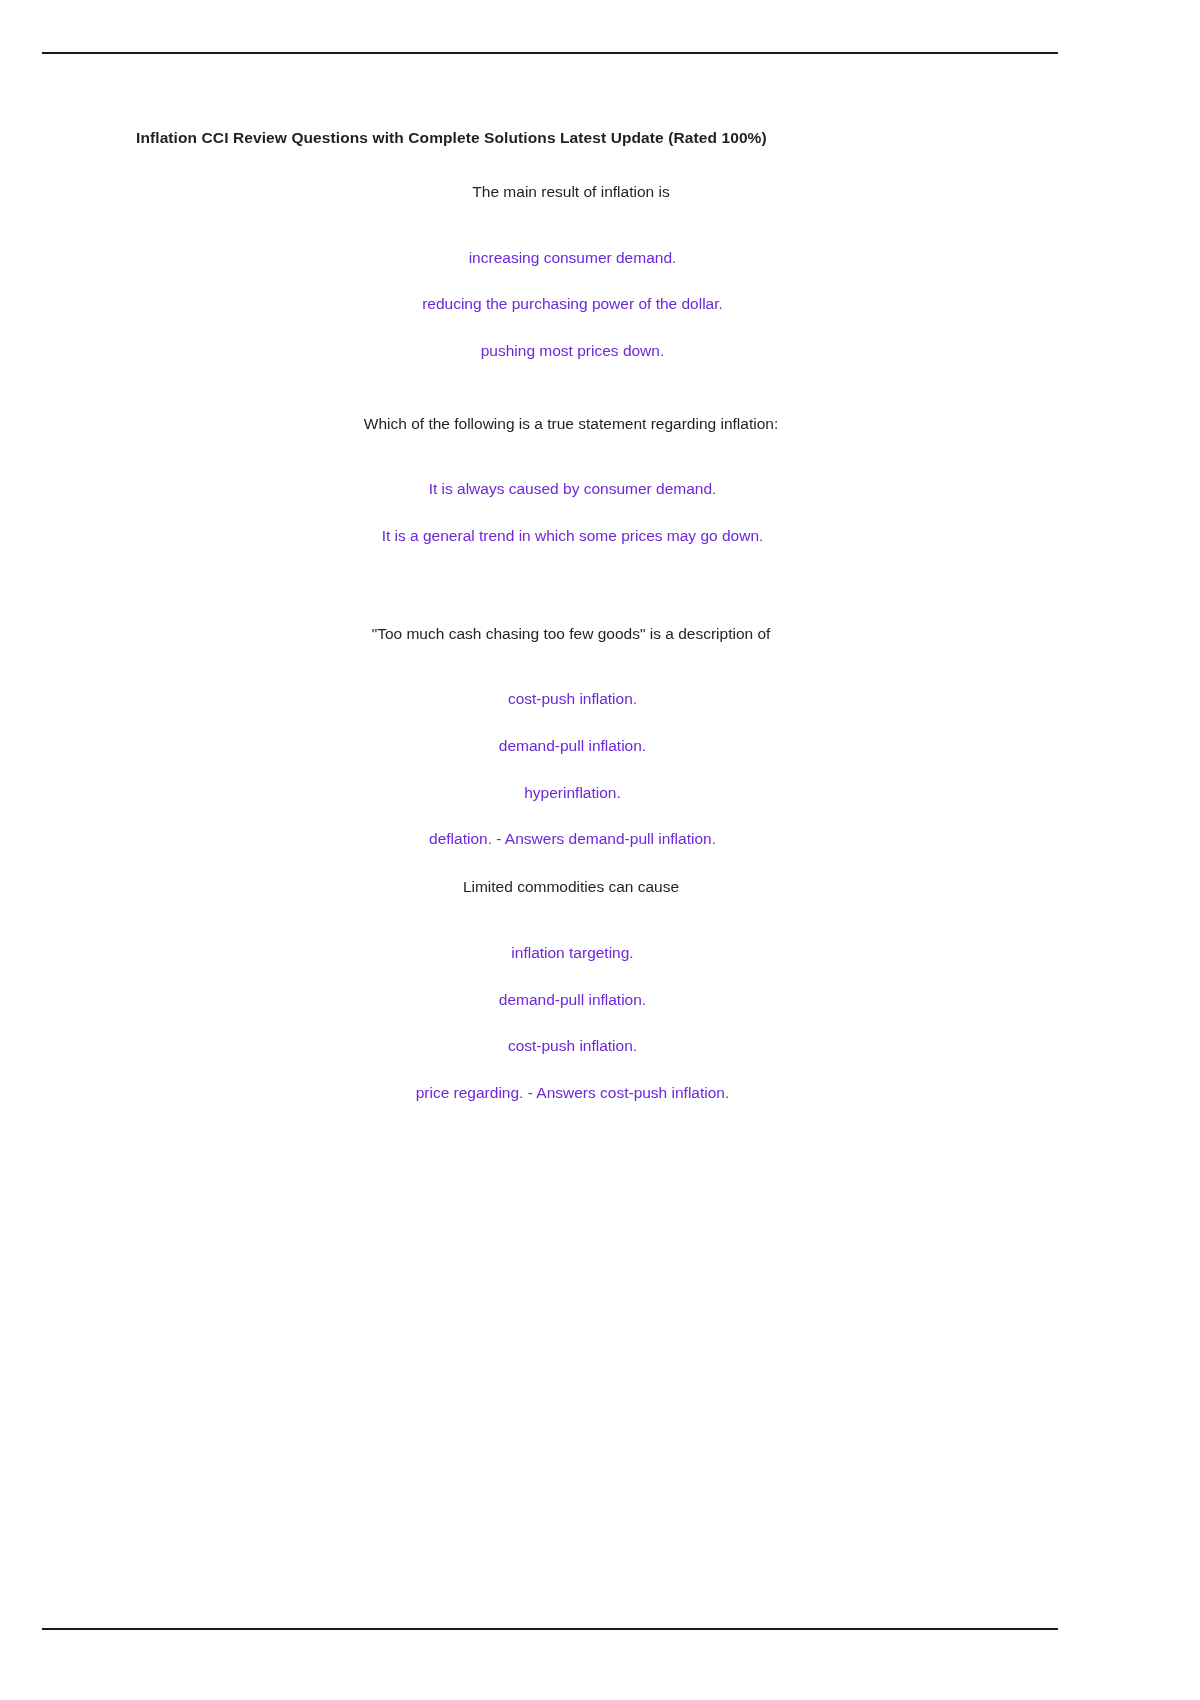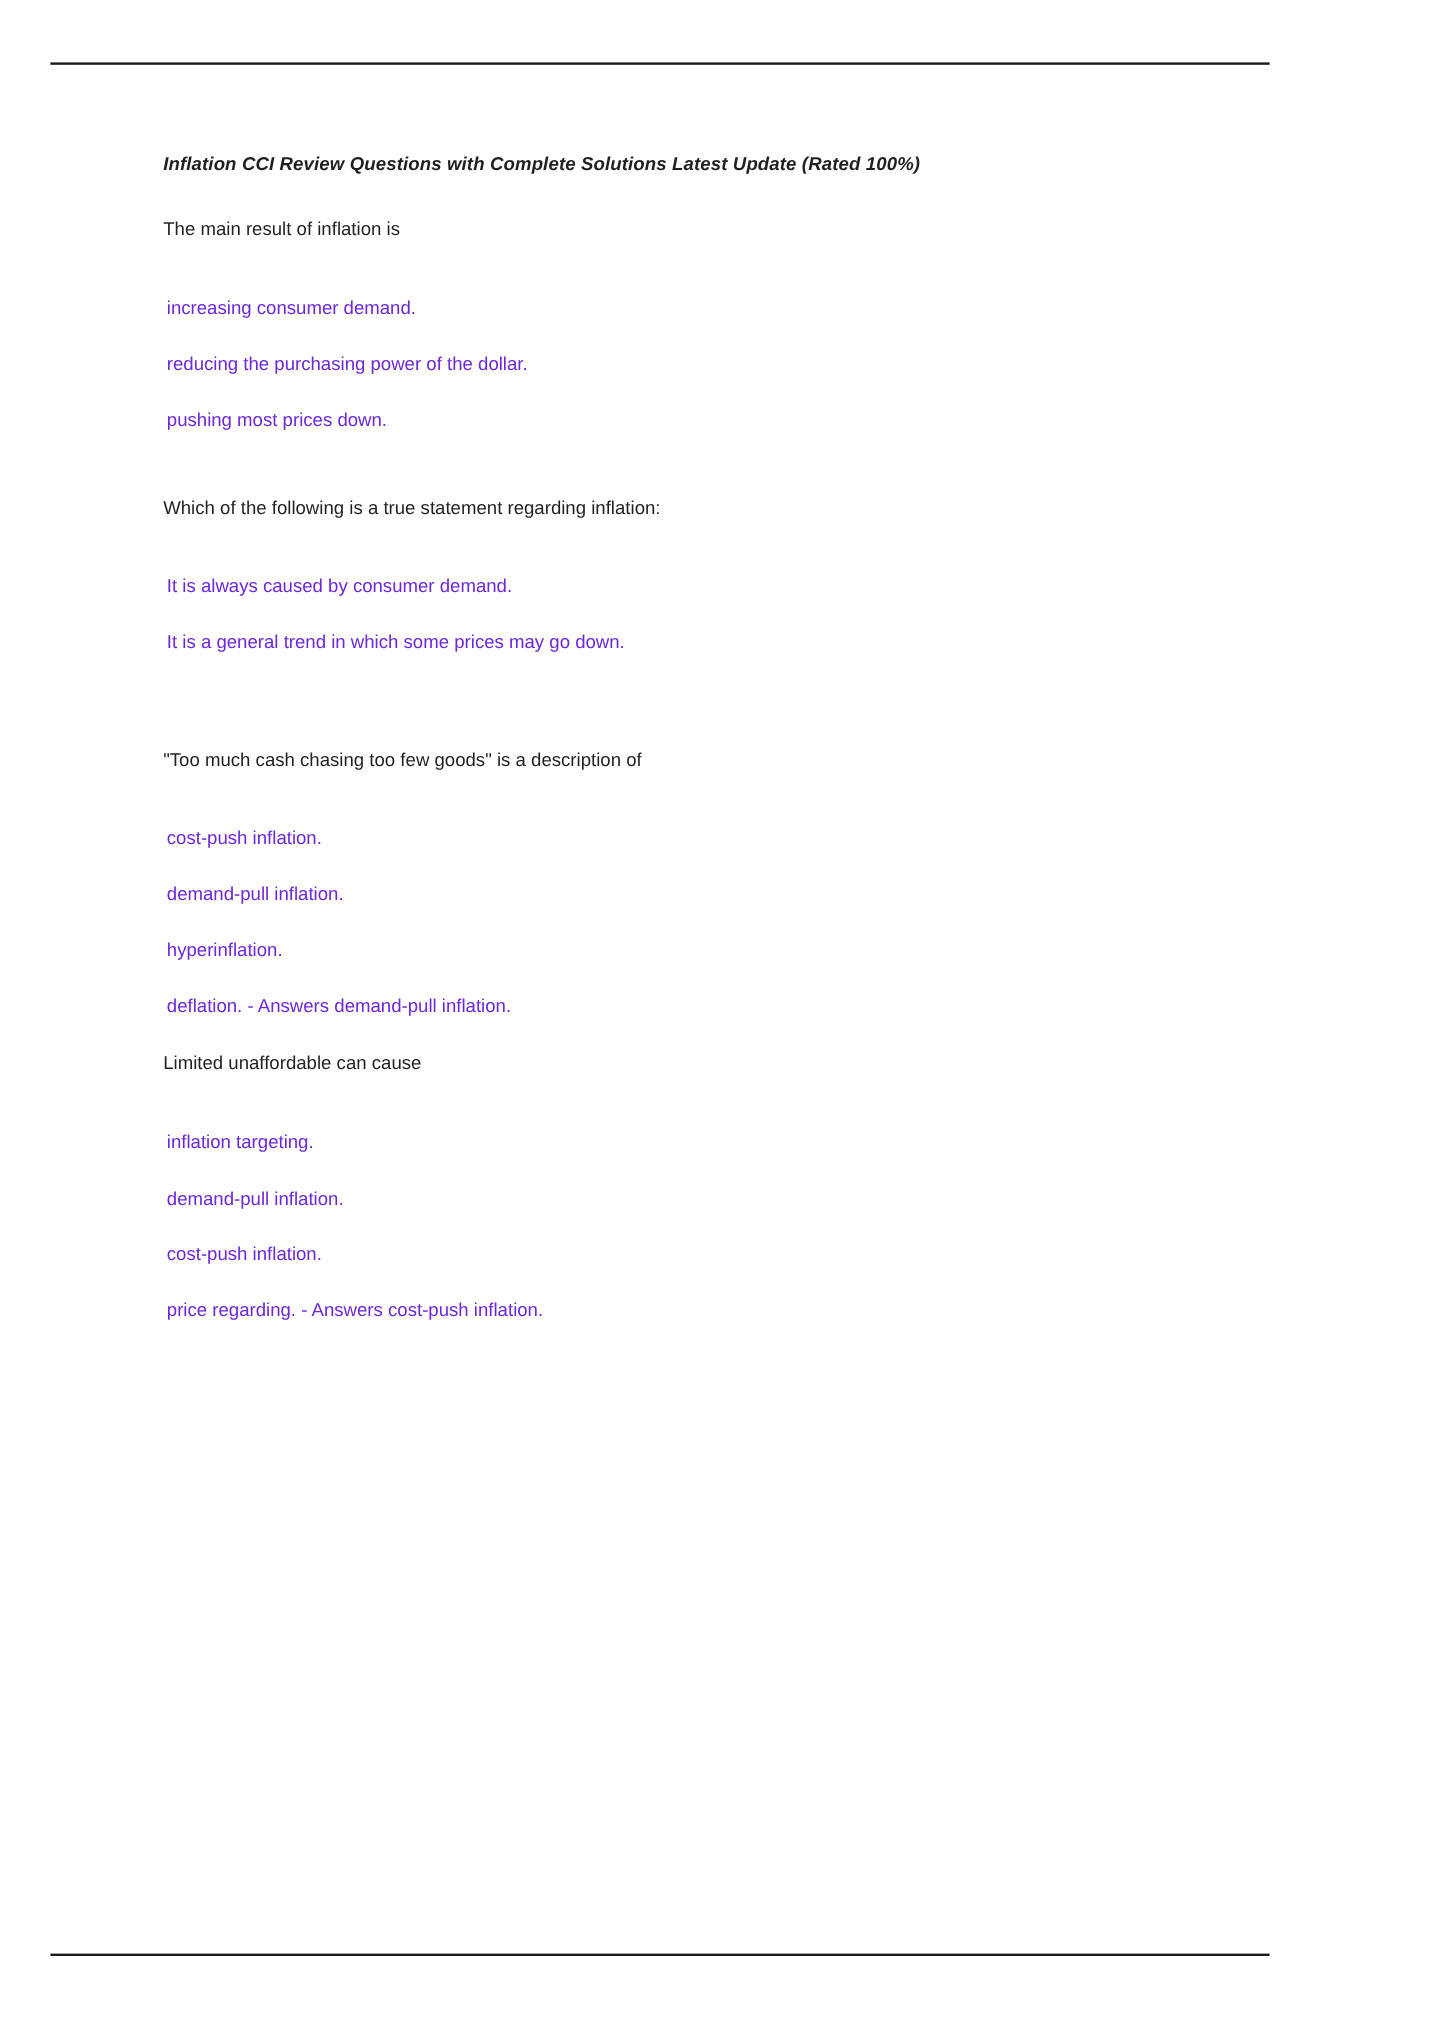--- a/index.html
+++ b/index.html
@@ -33,21 +33,20 @@
     width: 870px;
   }
 
   .doc-title {
     font-size: 15.5px;
     font-weight: bold;
     color: #231f20;
     letter-spacing: 0.1px;
     margin: 0 0 32px 0;
     line-height: 1.35;
-    font-style: italic;
   }
 
   .question {
     font-size: 15.5px;
     color: #231f20;
     line-height: 1.4;
     margin: 0;
     padding: 0;
   }
 
@@ -56,21 +55,21 @@
     color: #6d28d9;
     line-height: 1.4;
     margin: 0;
     padding-left: 3px;
   }
 
   .gap-after-question { height: 44px; }
   .gap-between-choices { height: 25px; }
   .gap-after-block { height: 26px; }
 
-  .block { margin: 0; }
+  .block { margin: 0; text-align: center; }
 </style>
 </head>
 <body>
 
 <div class="page">
 
   <div class="rule rule-top"></div>
 
   <div class="content">
 
@@ -109,21 +108,21 @@
       <p class="choice">demand-pull inflation.</p>
       <div class="gap-between-choices"></div>
       <p class="choice">hyperinflation.</p>
       <div class="gap-between-choices"></div>
       <p class="choice">deflation. - Answers demand-pull inflation.</p>
     </div>
 
     <div class="gap-after-block"></div>
 
     <div class="block">
-      <p class="question">Limited unaffordable can cause</p>
+      <p class="question">Limited commodities can cause</p>
       <div class="gap-after-question"></div>
       <p class="choice">inflation targeting.</p>
       <div class="gap-between-choices"></div>
       <p class="choice">demand-pull inflation.</p>
       <div class="gap-between-choices"></div>
       <p class="choice">cost-push inflation.</p>
       <div class="gap-between-choices"></div>
       <p class="choice">price regarding. - Answers cost-push inflation.</p>
     </div>
 

